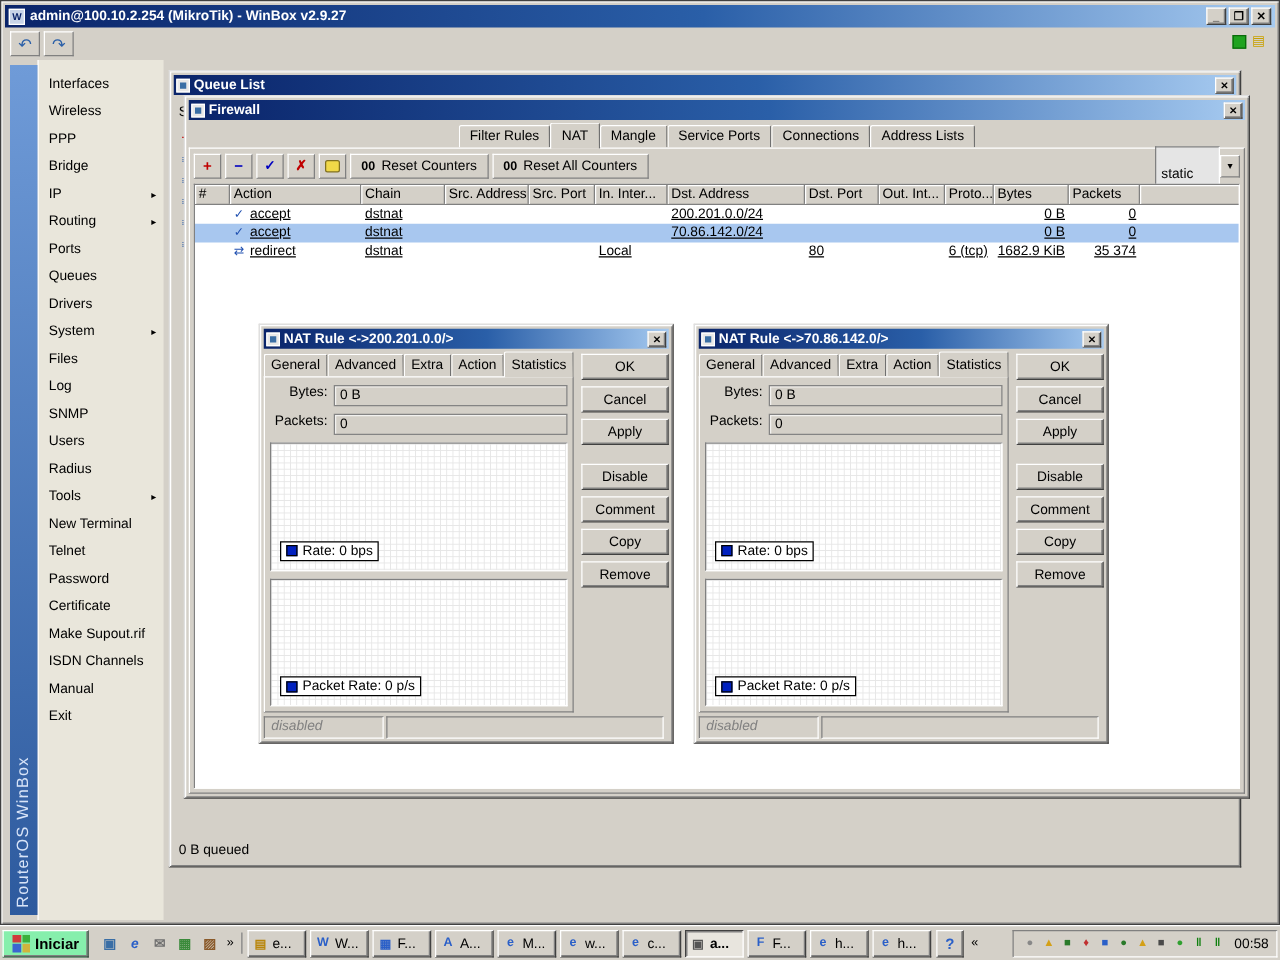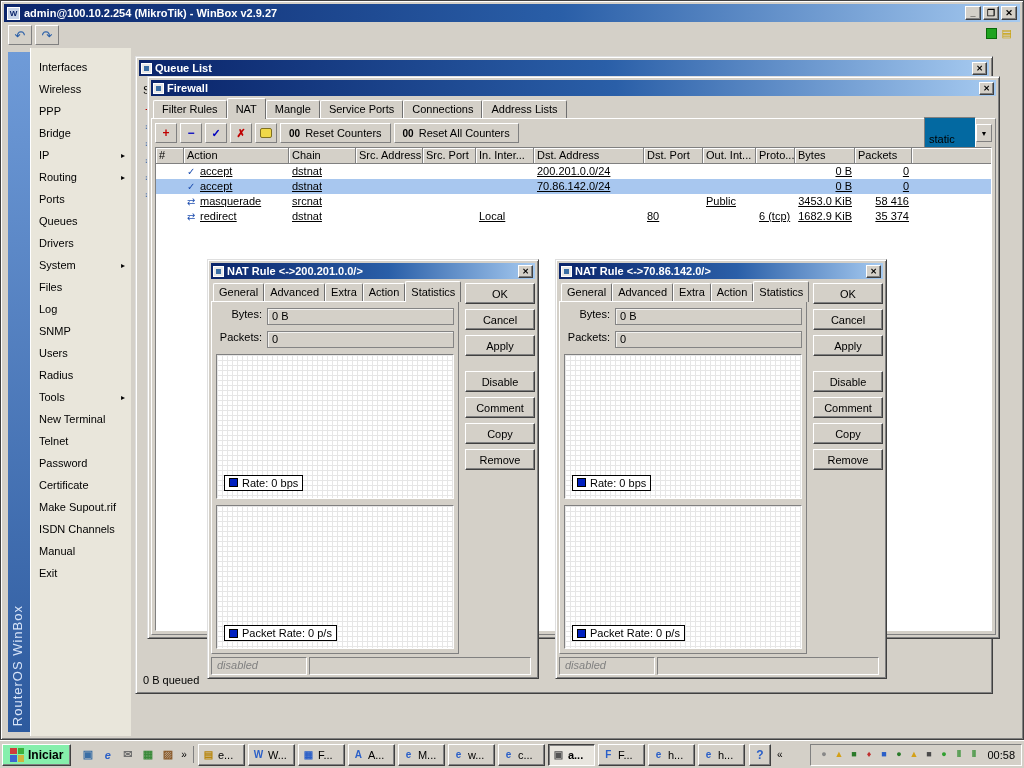--- a/index.html
+++ b/index.html
@@ -48,37 +48,37 @@
   .queue-window { left:4px; top:8px; width:858px; height:638px; z-index:1; }
   .q-body { position:relative; height:calc(100% - 16px); }
   .q-tab-frag { position:absolute; left:4px; top:8px; font-size:11px; }
   .q-sliver { position:absolute; left:3px; top:30px; width:12px; display:flex; flex-direction:column; align-items:center; gap:8px; }
   .q-mark { font-size:9px; color:#3060a8; line-height:1; }
   .q-mark.red { color:#c00000; font-weight:bold; }
   .q-status { position:absolute; left:4px; bottom:4px; }
 
   
   .firewall-window { left:16px; top:28px; width:853px; height:563px; z-index:3; }
-  .fw-tabs, .dlg-tabs { display:flex; align-items:flex-end; padding:2px 2px 0; }
+  .fw-tabs, .dlg-tabs { display:flex; align-items:flex-end; padding:2px 2px 0;justify-content:center; }
   .tab { height:18px; padding:2px 8px 0; background:#d4d0c8; border:1px solid; border-color:#fff #707070 #707070 #fff;
          border-bottom:none; border-radius:2px 2px 0 0; white-space:nowrap; }
   .tab.active { height:21px; padding-top:4px; margin-bottom:-1px; z-index:2; position:relative; }
   .fw-panel { position:absolute; left:3px; right:3px; top:41px; bottom:3px; border:1px solid; border-color:#fff #808080 #808080 #fff;
          padding:3px; display:flex; flex-direction:column; }
   .fw-toolbar { height:25px; flex:none; display:flex; align-items:center; gap:3px; padding-bottom:3px; }
   .tool-btn { width:22px; height:20px; background:#d4d0c8; border:1px solid; border-color:#fff #808080 #808080 #fff;
          font-weight:bold; font-size:12px; display:grid; place-items:center; line-height:1; }
   .tool-btn.add { color:#c00000; } .tool-btn.sub { color:#0000c0; }
   .tool-btn.chk { color:#0000c0; font-size:11px; } .tool-btn.xx { color:#c00000; font-size:11px; }
   .cmt-glyph { width:12px; height:10px; background:#f0d848; border:1px solid #807020; border-radius:2px; }
   .reset-btn { height:20px; background:#d4d0c8; border:1px solid; border-color:#fff #808080 #808080 #fff;
          display:flex; align-items:center; gap:5px; padding:0 8px; white-space:nowrap; }
   .cicon { font-weight:bold; font-size:10px; }
   .fw-filter { margin-left:auto; display:flex; align-items:center; }
-  .filter-box { width:52px; height:18px; background:#0369a1; border:1px solid; border-color:#808080 #fff #fff #808080; padding:15px 4px; }
+  .filter-box { width:52px; height:18px; background:#e5e5e5; border:1px solid; border-color:#808080 #fff #fff #808080; padding:15px 4px; }
   .drop-btn { width:16px; height:18px; background:#d4d0c8; border:1px solid; border-color:#fff #808080 #808080 #fff;
          font-size:7px; display:grid; place-items:center; }
   .fw-table { flex:1; background:#fff; border:1px solid; border-color:#808080 #fff #fff #808080; overflow:hidden;
          display:flex; flex-direction:column; }
   .fw-header { display:flex; height:16px; flex:none; background:#d4d0c8; border-bottom:1px solid #808080; }
   .hcell { flex:none; border-right:1px solid #808080; box-shadow:inset 1px 1px 0 #fff; padding:1px 3px;
          white-space:nowrap; overflow:hidden; }
   .hfill { flex:1; box-shadow:inset 1px 1px 0 #fff; }
   .fw-header > :nth-child(1), .c1 { width:28px; }
   .fw-header > :nth-child(2), .c2 { width:105px; }
@@ -93,21 +93,21 @@
   .fw-header > :nth-child(11), .c11 { width:60px; }
   .fw-header > :nth-child(12), .c12 { width:57px; }
   .fw-row { display:flex; height:15px; line-height:15px; white-space:nowrap; }
   .fw-row.selected { background:#a8c7ef; }
   .fw-row.comment { padding-left:17px; }
   .cell { flex:none; padding:0 3px; overflow:hidden;text-decoration:underline; }
   .cell.num { text-align:right; }
   .row-ico { display:inline-block; width:13px; color:#2050b0; font-size:10px; }
 
   
-  .dialog { width:332px; height:420px; z-index:5; }
+  .dialog { width:332px; height:336px; z-index:5; }
   .dlg-body { position:absolute; top:19px; left:3px; right:3px; bottom:24px; display:flex; }
   .dlg-left { flex:1; display:flex; flex-direction:column; min-width:0; }
   .dlg-tabs .tab { padding:2px 5px 0; }
   .dlg-tabs .tab.active { padding-top:4px; }
   .dlg-content { flex:1; border:1px solid; border-color:#fff #808080 #808080 #fff; padding:6px 4px 4px;
          display:flex; flex-direction:column; gap:6px; }
   .frow { display:flex; align-items:flex-start; gap:5px; height:17px; flex:none; }
   .flabel { width:46px; text-align:right; flex:none; }
   .fvalue { flex:1; height:17px; line-height:15px; padding:0 4px; background:#d4d0c8;
          border:1px solid #848484; box-shadow:inset 1px 1px 0 rgba(255,255,255,.7); }
@@ -389,34 +389,20 @@
                 <span class="cell c6"></span>
                 <span class="cell c7">70.86.142.0/24</span>
                 <span class="cell c8"></span>
                 <span class="cell c9"></span>
                 <span class="cell c10"></span>
                 <span class="cell c11 num">0 B</span>
                 <span class="cell c12 num">0</span>
               </div>
               <div class="fw-row">
                 <span class="cell c1"></span>
-                <span class="cell c2"><span class="row-ico">⇄</span><span>masquerade</span></span>
-                <span class="cell c3">srcnat</span>
-                <span class="cell c4"></span>
-                <span class="cell c5"></span>
-                <span class="cell c6"></span>
-                <span class="cell c7"></span>
-                <span class="cell c8"></span>
-                <span class="cell c9">Public</span>
-                <span class="cell c10"></span>
-                <span class="cell c11 num">3453.0 KiB</span>
-                <span class="cell c12 num">58 416</span>
-              </div>
-              <div class="fw-row">
-                <span class="cell c1"></span>
                 <span class="cell c2"><span class="row-ico">⇄</span><span>redirect</span></span>
                 <span class="cell c3">dstnat</span>
                 <span class="cell c4"></span>
                 <span class="cell c5"></span>
                 <span class="cell c6">Local</span>
                 <span class="cell c7"></span>
                 <span class="cell c8">80</span>
                 <span class="cell c9"></span>
                 <span class="cell c10">6 (tcp)</span>
                 <span class="cell c11 num">1682.9 KiB</span>

